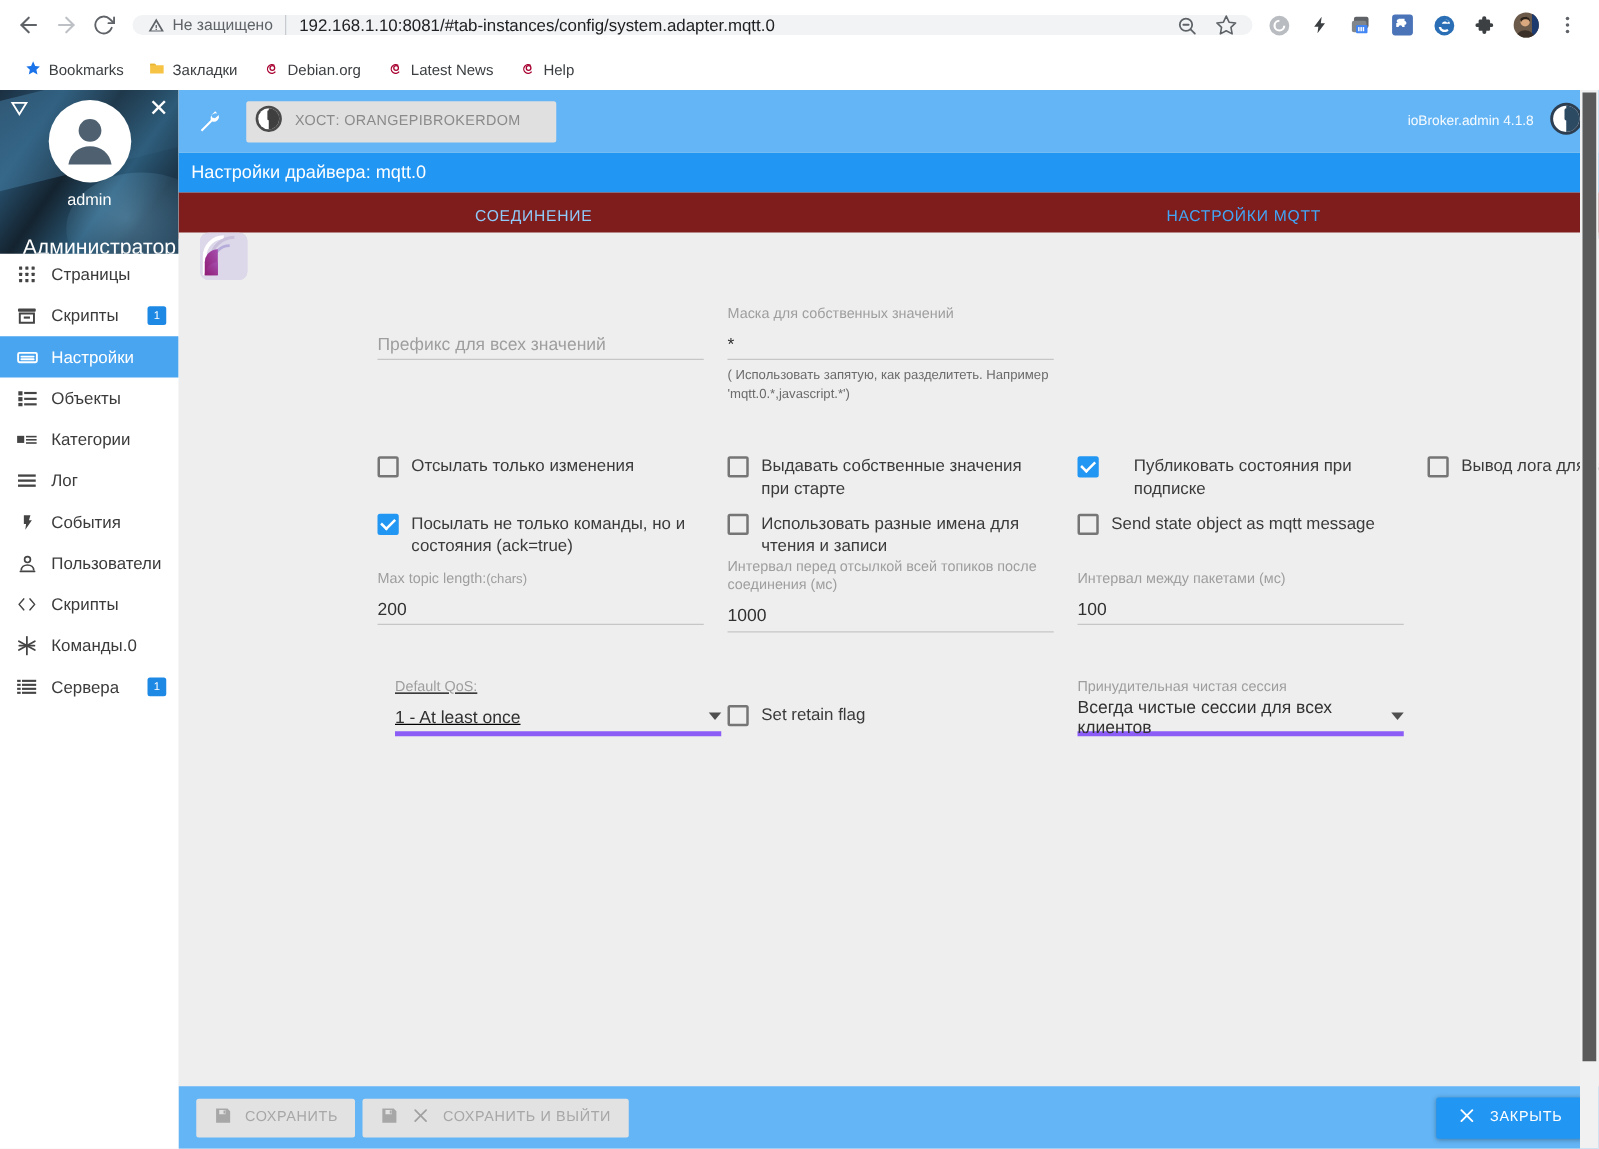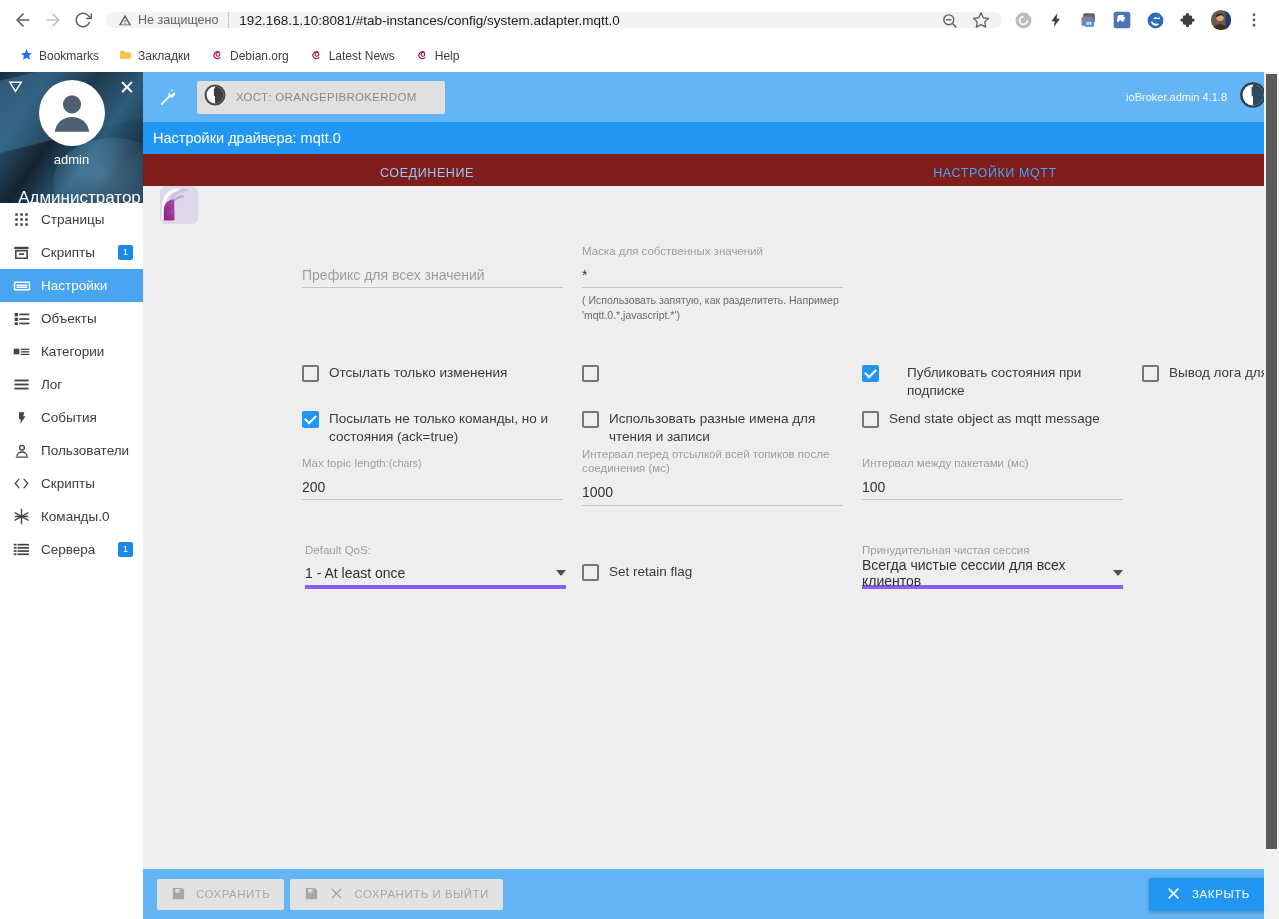--- a/index.html
+++ b/index.html
@@ -627,20 +627,21 @@
             <span class="cb-label">Отсылать только изменения</span>
           </div>
 
           <div class="cbrow" style="left:159px; top:224px; width:255px;">
             <span class="cbox checked"></span>
             <span class="cb-label">Посылать не только команды, но и состояния (ack=true)</span>
           </div>
 
           <div class="cbrow" style="left:439px; top:178px; width:258px;">
             <span class="cbox"></span>
+            <span class="cb-label">Выдавать собственные значения при старте</span>
           </div>
 
           <div class="cbrow" style="left:439px; top:224px; width:258px;">
             <span class="cbox"></span>
             <span class="cb-label">Использовать разные имена для чтения и записи</span>
           </div>
 
           <div class="cbrow" style="left:719px; top:178px; width:265px;gap:28px;">
             <span class="cbox checked"></span>
             <span class="cb-label">Публиковать состояния при подписке</span>
@@ -666,21 +667,21 @@
           <div class="field" style="left:439px; top:261px; width:261px;">
             <div class="field-label">Интервал перед отсылкой всей топиков после соединения (мс)</div>
             <input class="field-input" type="text" value="1000" style="">
           </div>
 
           <div class="field" style="left:719px; top:270px; width:261px;">
             <div class="field-label">Интервал между пакетами (мс)</div>
             <input class="field-input" type="text" value="100" style="">
           </div>
 
-          <div class="field" style="left:162px; top:357px; width:261px;">
+          <div class="field" style="left:173px; top:357px; width:261px;text-decoration:underline;">
             <div class="field-label">Default QoS:</div>
             <div class="select-row">
               <span class="select-val">1 - At least once</span>
               <span class="caret"></span>
             </div>
           </div>
 
           <div class="cbrow" style="left:439px; top:377px; width:258px;">
             <span class="cbox"></span>
             <span class="cb-label">Set retain flag</span>

